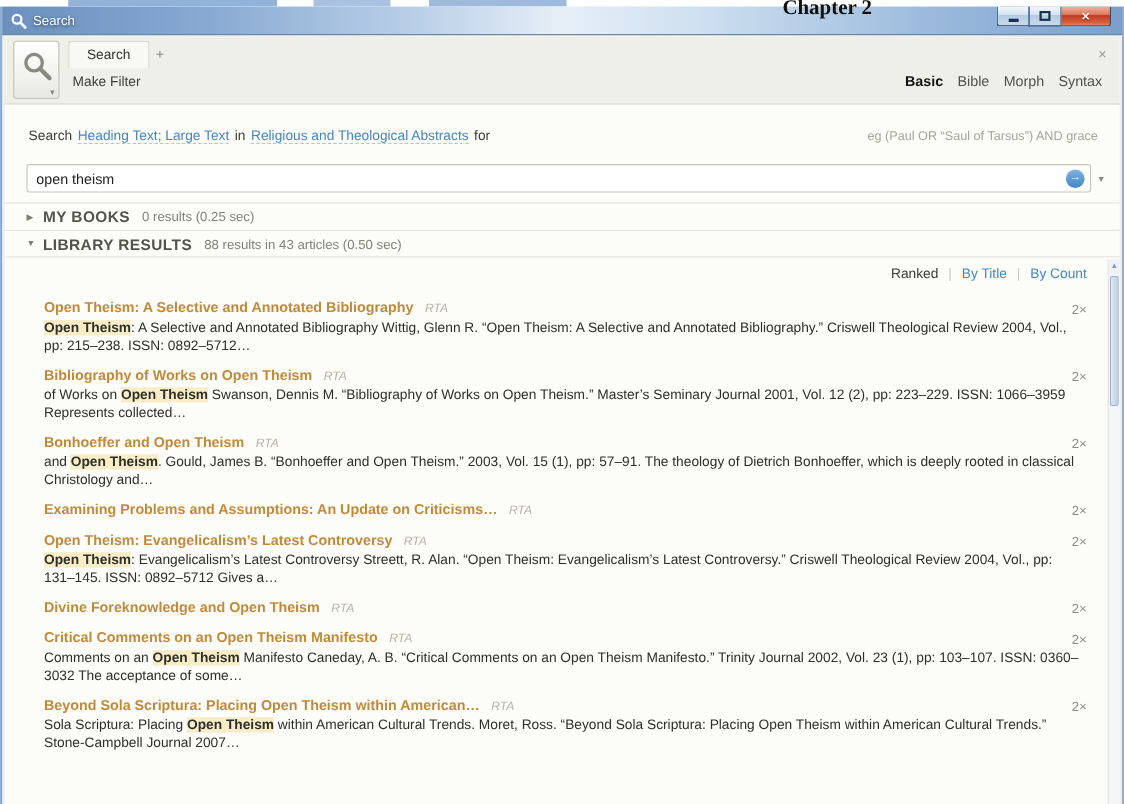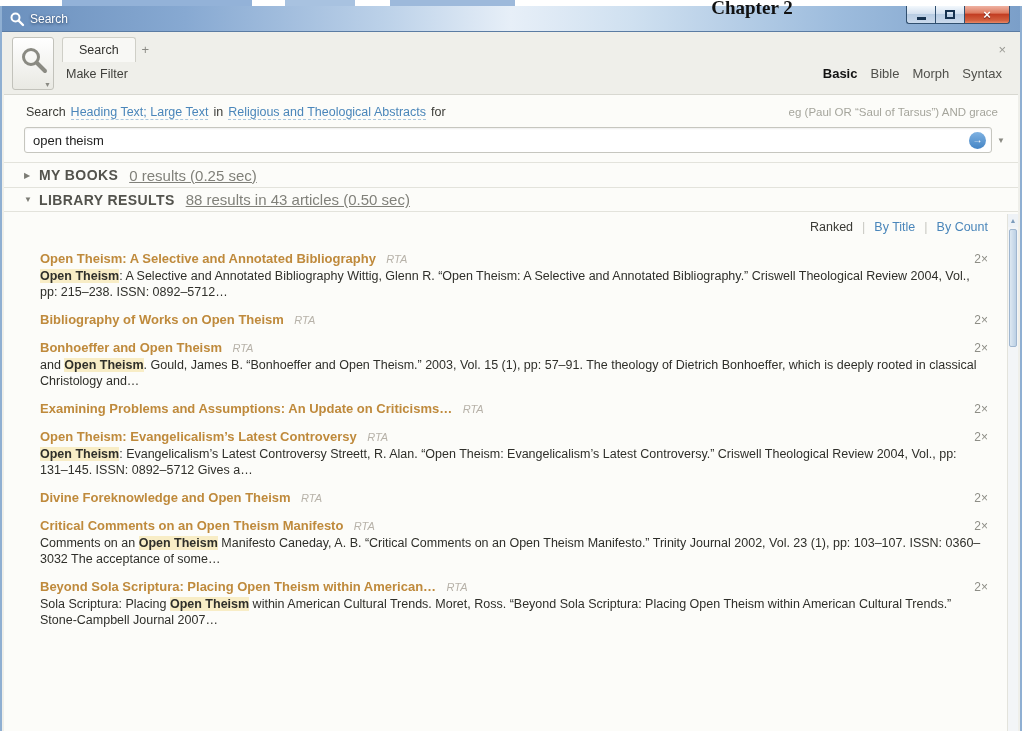--- a/index.html
+++ b/index.html
@@ -49,42 +49,42 @@
     border-radius:3px 3px 0 0; font-size:12.5px; color:#333330; }
   .new-tab { margin-left:6px; padding-bottom:5px; color:#8a8a84; font-size:13px; }
   .panel-close { position:absolute; right:12px; top:9px; color:#9a9a94; font-size:13px; }
   .filter-row { position:absolute; left:62px; top:34px; font-size:12.5px; color:#3f3f3b; }
   .modes { position:absolute; right:16px; top:33px; display:flex; gap:13px; font-size:13px; }
   .mode { color:#50504b; }
   .mode.active { font-weight:bold; color:#131313; }
 
   
   .spec-row { display:flex; align-items:baseline; padding:10px 20px 0 22px; font-size:12.5px; color:#3c3c37; }
-  .spec-link { color:#4a86ba; border-bottom:1px dashed #a9c6dd; margin:0 5px; }
+  .spec-link { color:#4a86ba; border-bottom:1px dashed #a9c6dd; margin:11px 5px; }
   .spec-word { color:#3c3c37; }
   .spec-hint { margin-left:auto; color:#a5a59c; font-size:11.5px; }
 
   
   .query-row { display:flex; align-items:center; margin:7px 8px 0 20px; }
   .input-wrap { position:relative; flex:1; }
   .search-input { width:100%; height:26px; border:1px solid #c6c6bf; border-radius:3px; background:#ffffff;
     padding:0 32px 0 8px; font-size:13px; color:#222; font-family:"Liberation Sans", sans-serif;
     box-shadow:inset 0 1px 2px rgba(0,0,0,.07); outline:none; }
   .go-btn { position:absolute; right:6px; top:5px; width:17px; height:17px; border-radius:50%;
     background:linear-gradient(#7fb2e2,#4484c4); color:#ffffff; font-size:10px; line-height:16px;
     text-align:center; font-weight:bold; }
   .query-caret { width:18px; text-align:center; color:#8a8a83; font-size:8px; }
 
   
   .section-row { display:flex; align-items:center; height:25px; padding:0 20px; }
   .section-row.my-books { margin-top:9px; border-top:1px solid #e3e3dc; }
   .section-row.library { border-top:1px solid #e3e3dc; border-bottom:1px solid #e3e3dc; }
   .tri { color:#7c7c75; font-size:8px; width:15px; }
   .sec-label { font-weight:bold; font-size:14px; letter-spacing:.4px; color:#53534d; margin-right:11px; }
-  .sec-summary { color:#81817a; font-size:15px;text-decoration:underline; }
+  .sec-summary { color:#81817a; font-size:12px; }
 
   
   .results-region { position:relative; }
   .sort-row { display:flex; justify-content:flex-end; align-items:center; gap:9px; padding:8px 30px 4px 0; font-size:12.5px; }
   .sort-opt { color:#4a86ba; }
   .sort-opt.active { color:#3a3a35; }
   .sep { color:#c9c9c2; }
 
   .results { padding:12px 34px 0 36px; }
   .result { margin-bottom:11px; }
@@ -206,20 +206,21 @@
     </div>
     <div class="result-snippet"><span class="hl">Open Theism</span><span>: A Selective and Annotated Bibliography Wittig, Glenn R. “Open Theism: A Selective and Annotated Bibliography.” Criswell Theological Review 2004, Vol., pp: 215–238. ISSN: 0892–5712…</span></div>
   </div>
 
   <div class="result">
     <div class="result-head">
       <span class="result-title">Bibliography of Works on Open Theism</span>
       <span class="result-source">RTA</span>
       <span class="result-count">2×</span>
     </div>
+    <div class="result-snippet"><span>of Works on </span><span class="hl">Open Theism</span><span> Swanson, Dennis M. “Bibliography of Works on Open Theism.” Master’s Seminary Journal 2001, Vol. 12 (2), pp: 223–229. ISSN: 1066–3959 Represents collected…</span></div>
   </div>
 
   <div class="result">
     <div class="result-head">
       <span class="result-title">Bonhoeffer and Open Theism</span>
       <span class="result-source">RTA</span>
       <span class="result-count">2×</span>
     </div>
     <div class="result-snippet"><span>and </span><span class="hl">Open Theism</span><span>. Gould, James B. “Bonhoeffer and Open Theism.” 2003, Vol. 15 (1), pp: 57–91. The theology of Dietrich Bonhoeffer, which is deeply rooted in classical Christology and…</span></div>
   </div>

